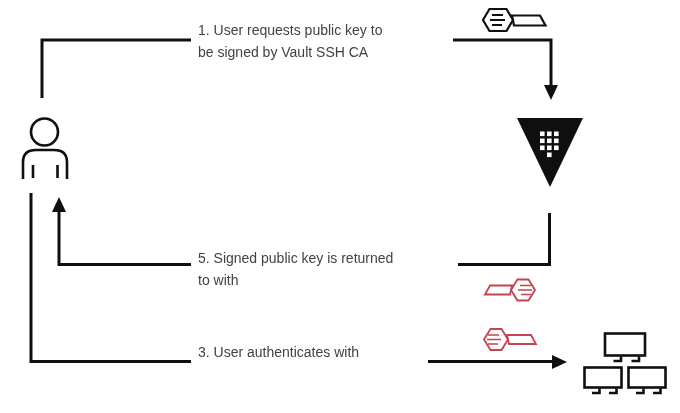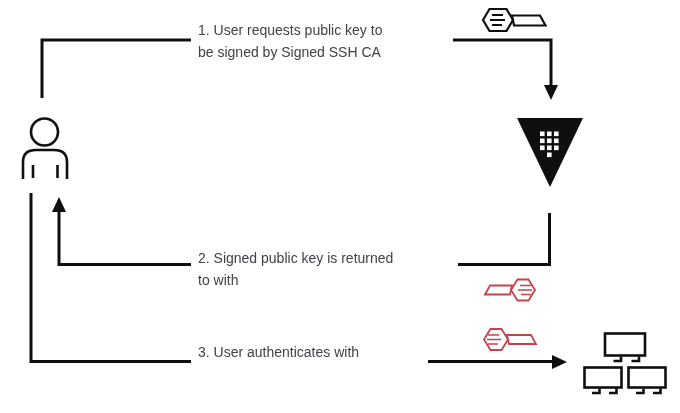--- a/index.html
+++ b/index.html
@@ -101,25 +101,25 @@
       </g>
       <g>
         <rect class="icon-stroke" stroke-width="2.6" x="628.5" y="367.5" width="37" height="20"></rect>
         <path class="icon-stroke" stroke-width="2.6" d="M 643.5 388.5 v 4.5 h -7.5 M 660.5 388.5 v 4.5 h -7.5"></path>
       </g>
     </g>
   </svg>
 
   <div class="step-label" style="left:191px; top:19px; width:255px; padding-left:7px;">
     <span>1. User requests public key to</span>
-    <span>be signed by Signed SSH CA</span>
+    <span>be signed by Vault SSH CA</span>
   </div>
 
   <div class="step-label" style="left:191px; top:247px; width:260px; padding-left:7px;">
-    <span>2. Signed public key is returned</span>
+    <span>5. Signed public key is returned</span>
     <span>to with</span>
   </div>
 
   <div class="step-label" style="left:191px; top:341px; width:230px; padding-left:7px;">
     <span>3. User authenticates with</span>
   </div>
 
 </div>
 
 </body></html>

